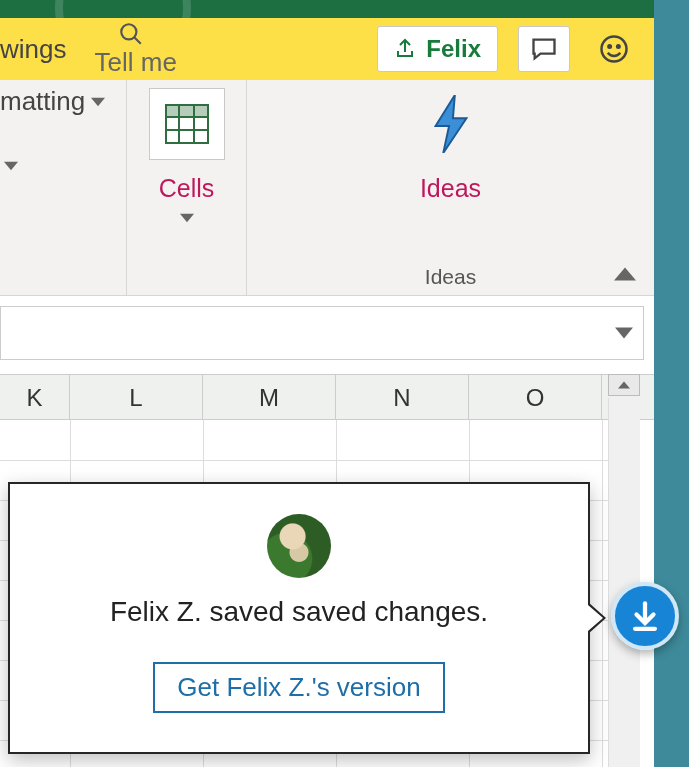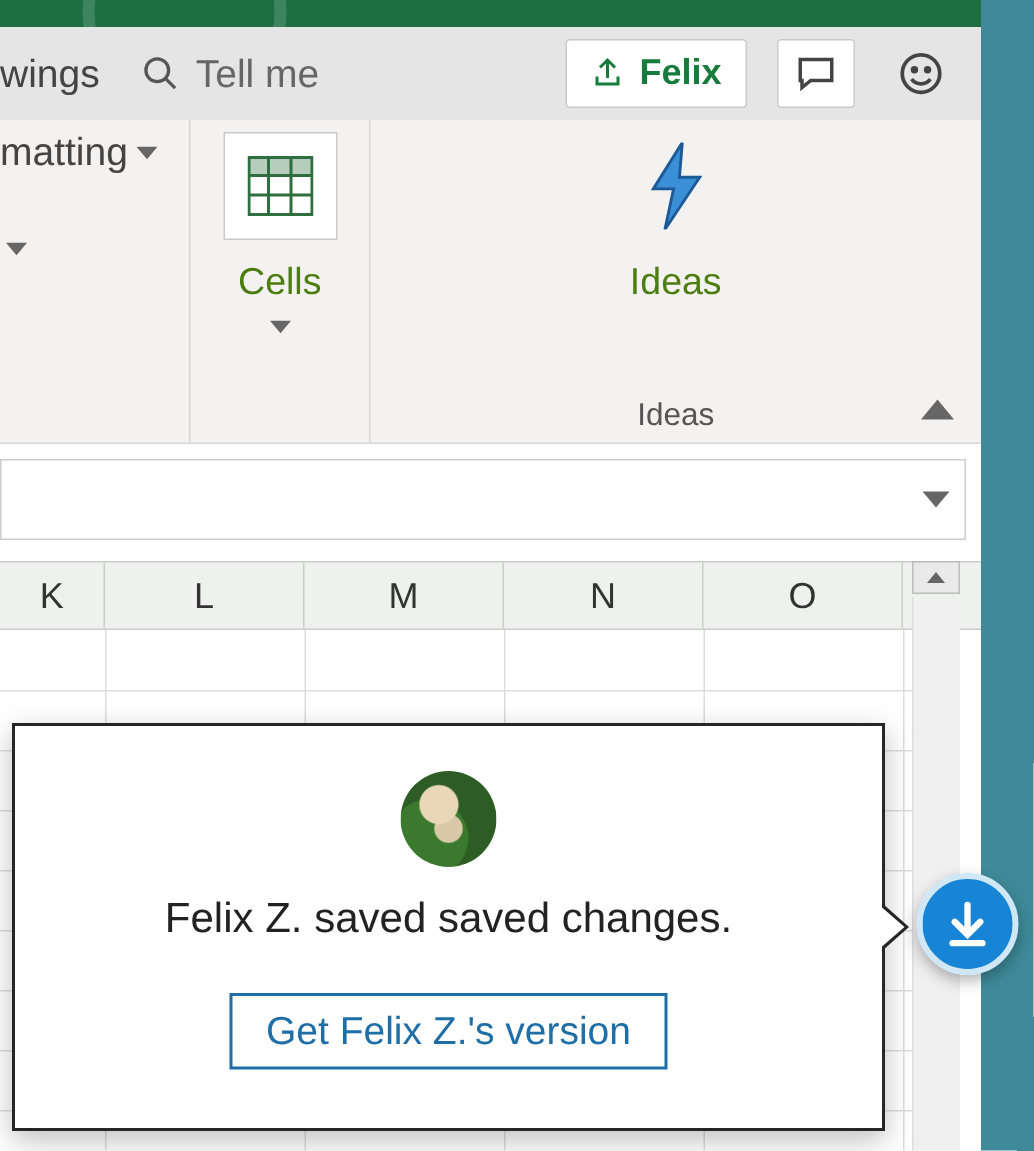--- a/index.html
+++ b/index.html
@@ -37,36 +37,37 @@
     border:8px solid rgba(255,255,255,0.15);
     border-radius:50%;
   }
 
   
   .controls-row {
     position: absolute;
     left: 0; top: 18px;
     width: 654px;
     height: 62px;
-    background: #e5e5e5;
+    background: #fde047;
     display: flex;
     align-items: center;
   }
   .wings-fragment {
     font-size: 26px;
     color: #444;
     margin-left: 0;
     padding-left: 0;
   }
   .tellme {
     display: flex;
     align-items: center;
     margin-left: 28px;
     font-size: 26px;
     color: #666;
+    flex-direction: column;
   }
   .tellme svg { margin-right: 10px; }
   .spacer { flex: 1; }
   .share-btn {
     display: flex;
     align-items: center;
     height: 46px;
     padding: 0 16px;
     border: 1px solid #c9c9c9;
     background: #fff;
@@ -131,21 +132,21 @@
     margin-top: 8px;
     cursor:pointer;
   }
   .big-btn .iconbox {
     width: 76px; height: 72px;
     border:1px solid #c9c9c9;
     background:#fff;
     display:flex; align-items:center; justify-content:center;
   }
   .big-btn .lbl {
-    font-size: 25px; color:#4d7c0f;
+    font-size: 25px; color:#be185d;
     margin-top: 14px;
   }
   .big-btn .dd {
     margin-top: 8px;
   }
 
   .group-footer {
     position:absolute;
     bottom: 6px;
     left:0; width:100%;

